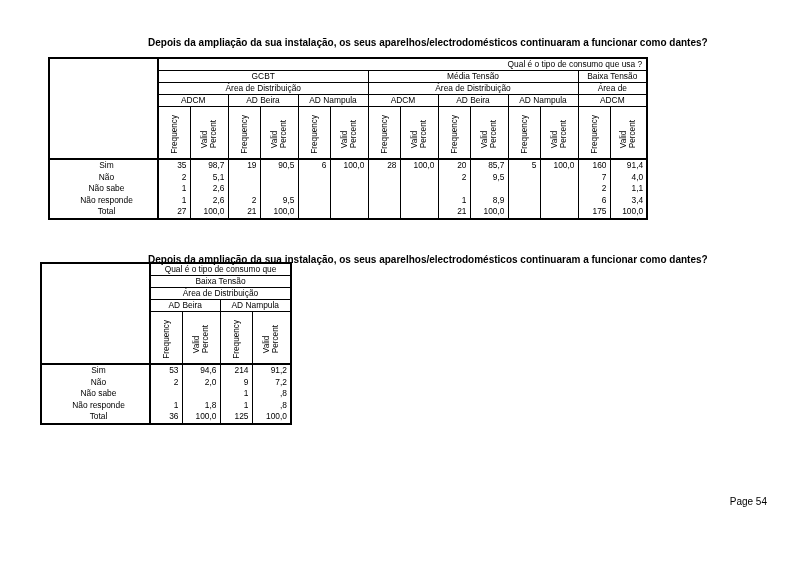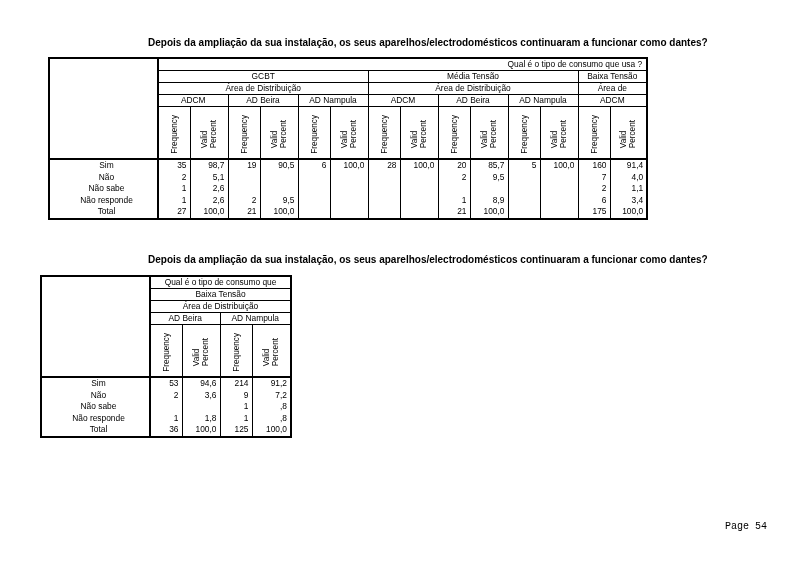--- a/index.html
+++ b/index.html
@@ -1,21 +1,21 @@
 <!DOCTYPE html>
 <html><head>
 <meta charset="utf-8">
 <style>
   html, body { margin:0; padding:0; background:#ffffff; }
   body { width:800px; height:565px; position:relative; overflow:hidden;
          font-family:"Liberation Sans", sans-serif; color:#000; }
   .title { position:absolute; font-weight:bold; font-size:10px; white-space:nowrap; }
   .t1-title { left:148px; top:37px; }
   .t2-title { left:148px; top:254px; }
-  .footer { position:absolute; right:33px; top:521px; font-size:10px;font-family:Liberation Mono, monospace; }
+  .footer { position:absolute; right:33px; top:496px; font-size:10px; }
 
   table.spss { position:absolute; border-collapse:collapse; font-size:8.4px;
                table-layout:fixed; border:2px solid #000; }
   table.spss td, table.spss th { border:1px solid #000; padding:0; font-weight:normal;
                overflow:hidden; white-space:nowrap; line-height:11px; }
   table.spss th { text-align:center; }
   .stub { border-right:2px solid #000 !important; border-bottom:2px solid #000 !important; }
   .hdr-bottom th { border-bottom:2px solid #000 !important; }
   .vwrap { height:51px; display:flex; align-items:center; justify-content:center; }
   .vtext { writing-mode:vertical-rl; transform:rotate(180deg); text-align:left;
@@ -228,21 +228,21 @@
       <td></td>
       <td></td>
       <td>175</td>
       <td>100,0</td>
     </tr>
   </tbody>
 </table>
 
 <div class="title t2-title">Depois da ampliação da sua instalação, os seus aparelhos/electrodomésticos continuaram a funcionar como dantes?</div>
 
-<table class="spss" style="left:40px; top:275px; width:250px;">
+<table class="spss" style="left:40px; top:262px; width:250px;">
   <colgroup>
     <col style="width:109px">
     <col style="width:32px">
       <col style="width:38px">
     <col style="width:32px">
       <col style="width:39px">
   </colgroup>
   <thead>
     <tr style="height:12px">
       <th class="stub" rowspan="5"></th>
@@ -285,21 +285,21 @@
     <tr>
       <td class="rowlab">Sim</td>
       <td>53</td>
       <td>94,6</td>
       <td>214</td>
       <td>91,2</td>
     </tr>
     <tr>
       <td class="rowlab">Não</td>
       <td>2</td>
-      <td>3,6</td>
+      <td>2,0</td>
       <td>9</td>
       <td>7,2</td>
     </tr>
     <tr>
       <td class="rowlab">Não sabe</td>
       <td></td>
       <td></td>
       <td>1</td>
       <td>,8</td>
     </tr>

